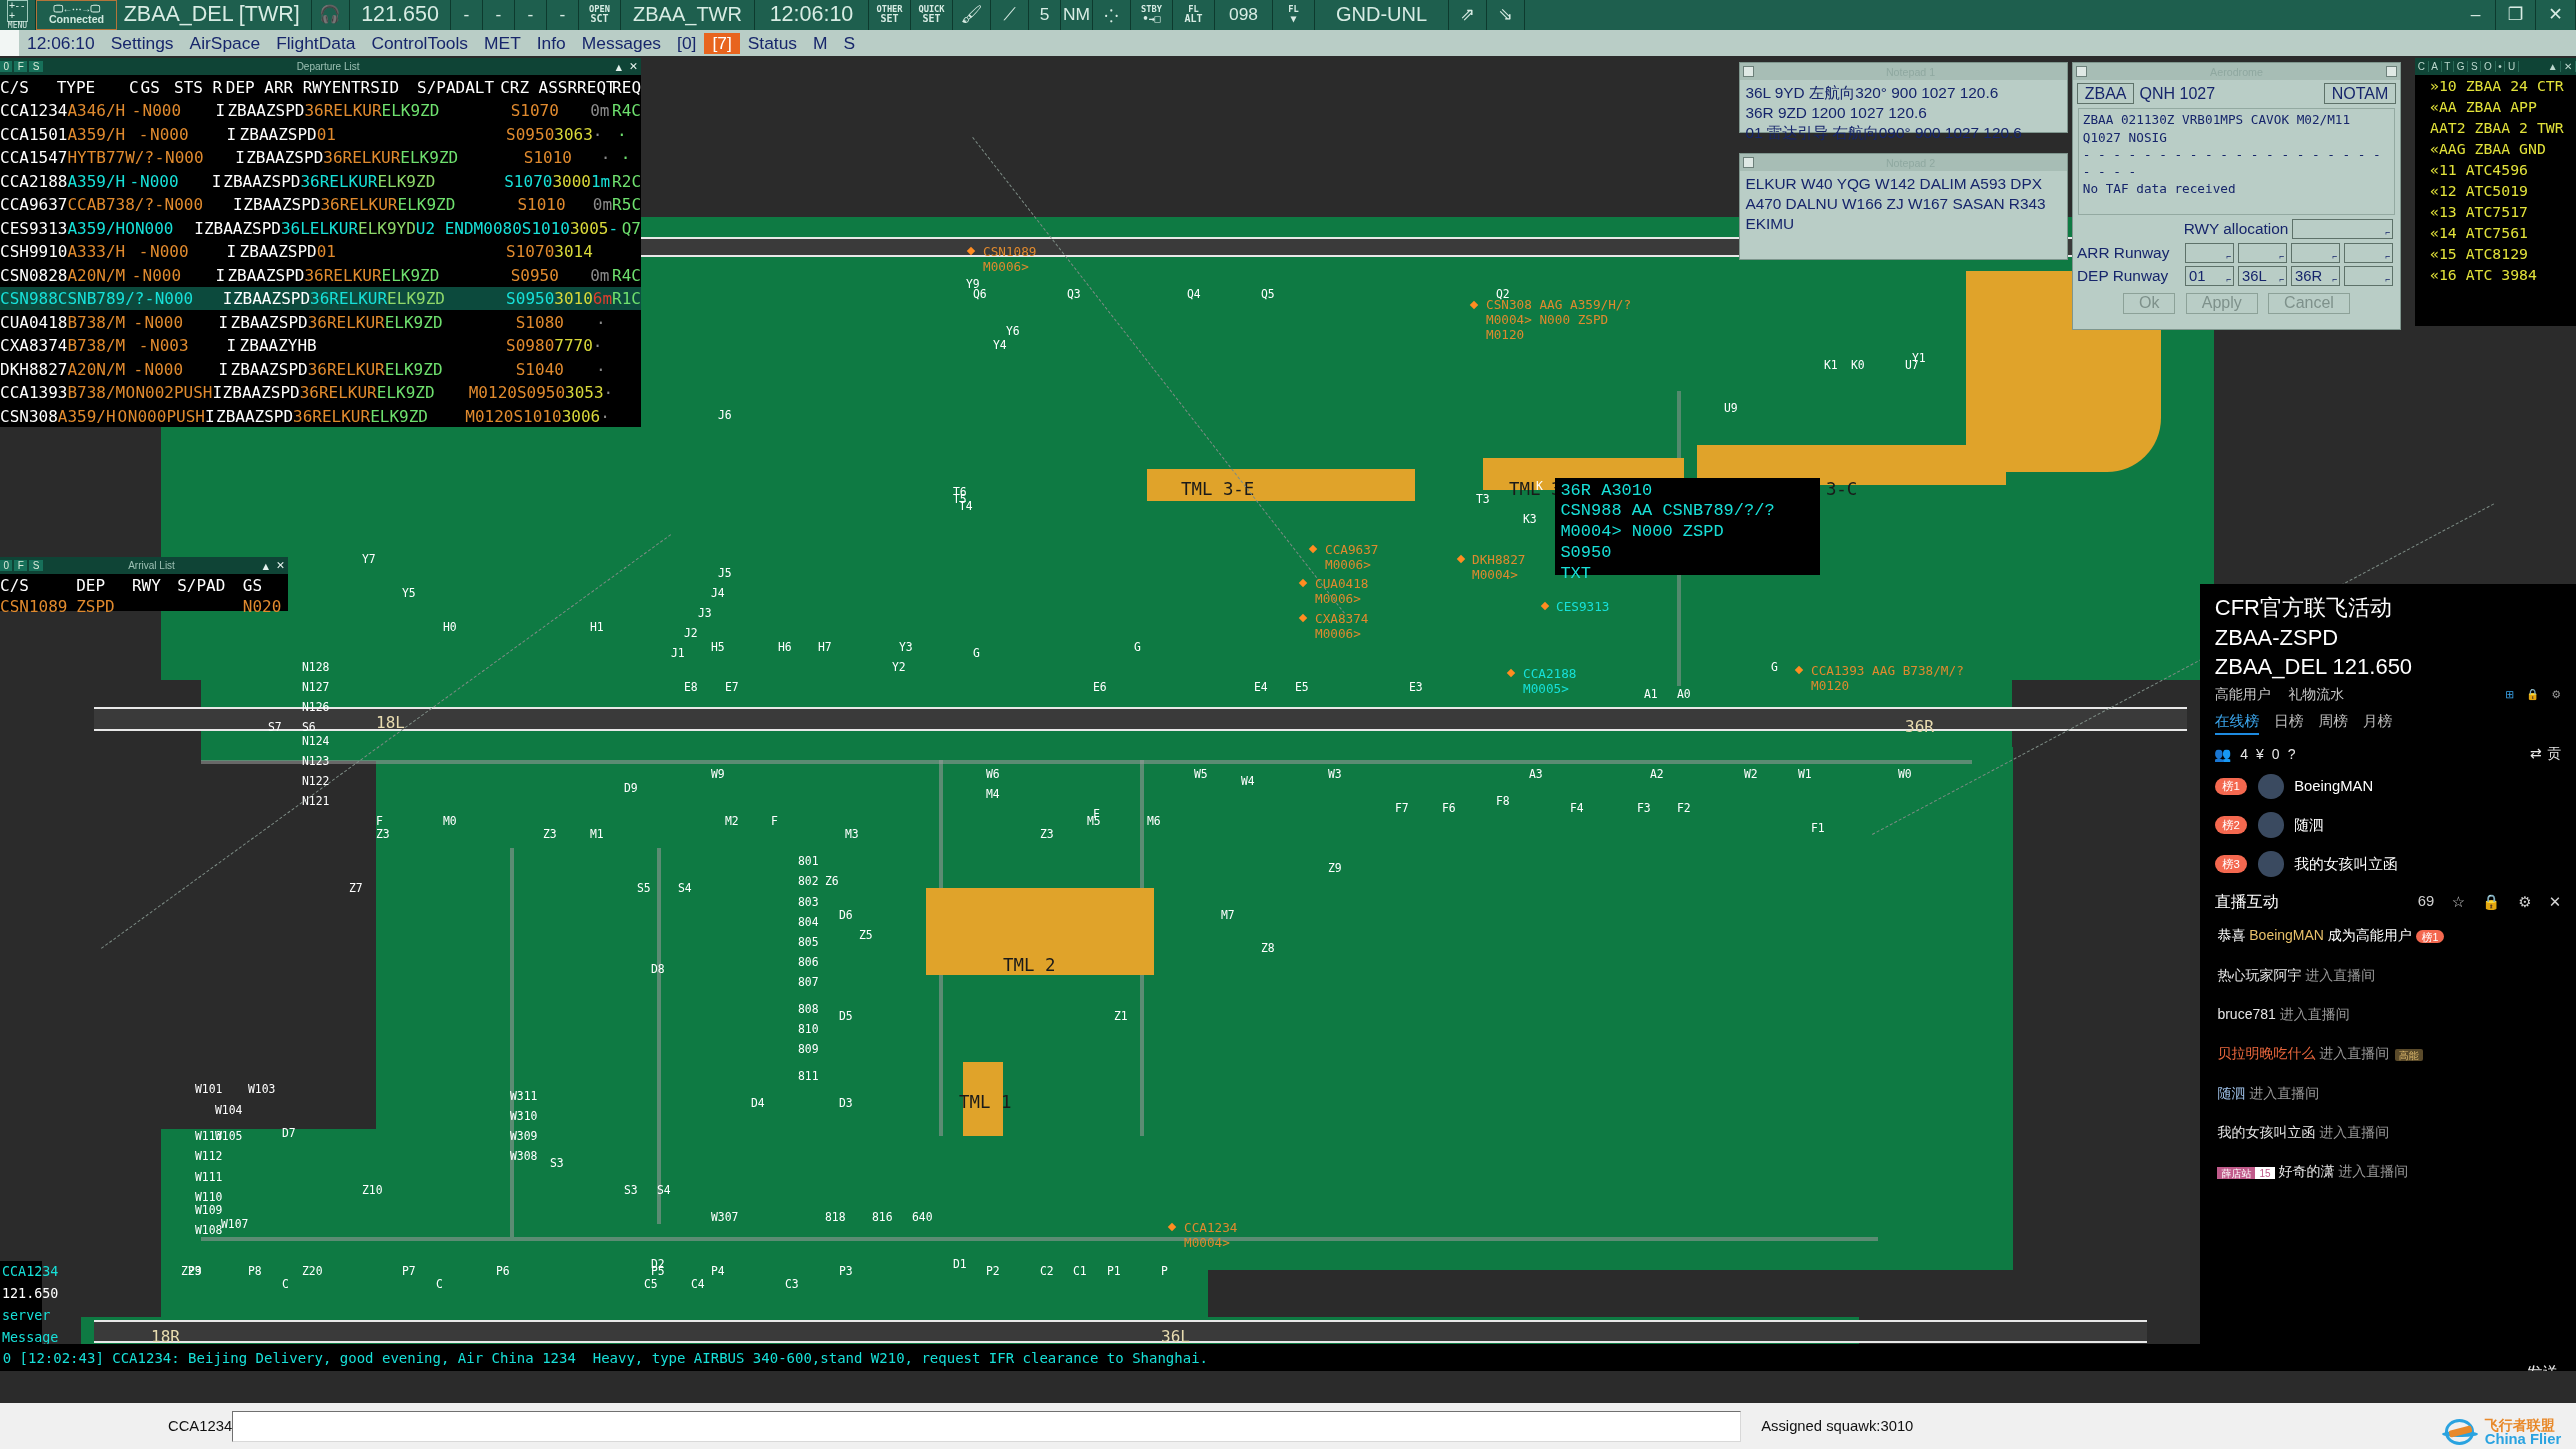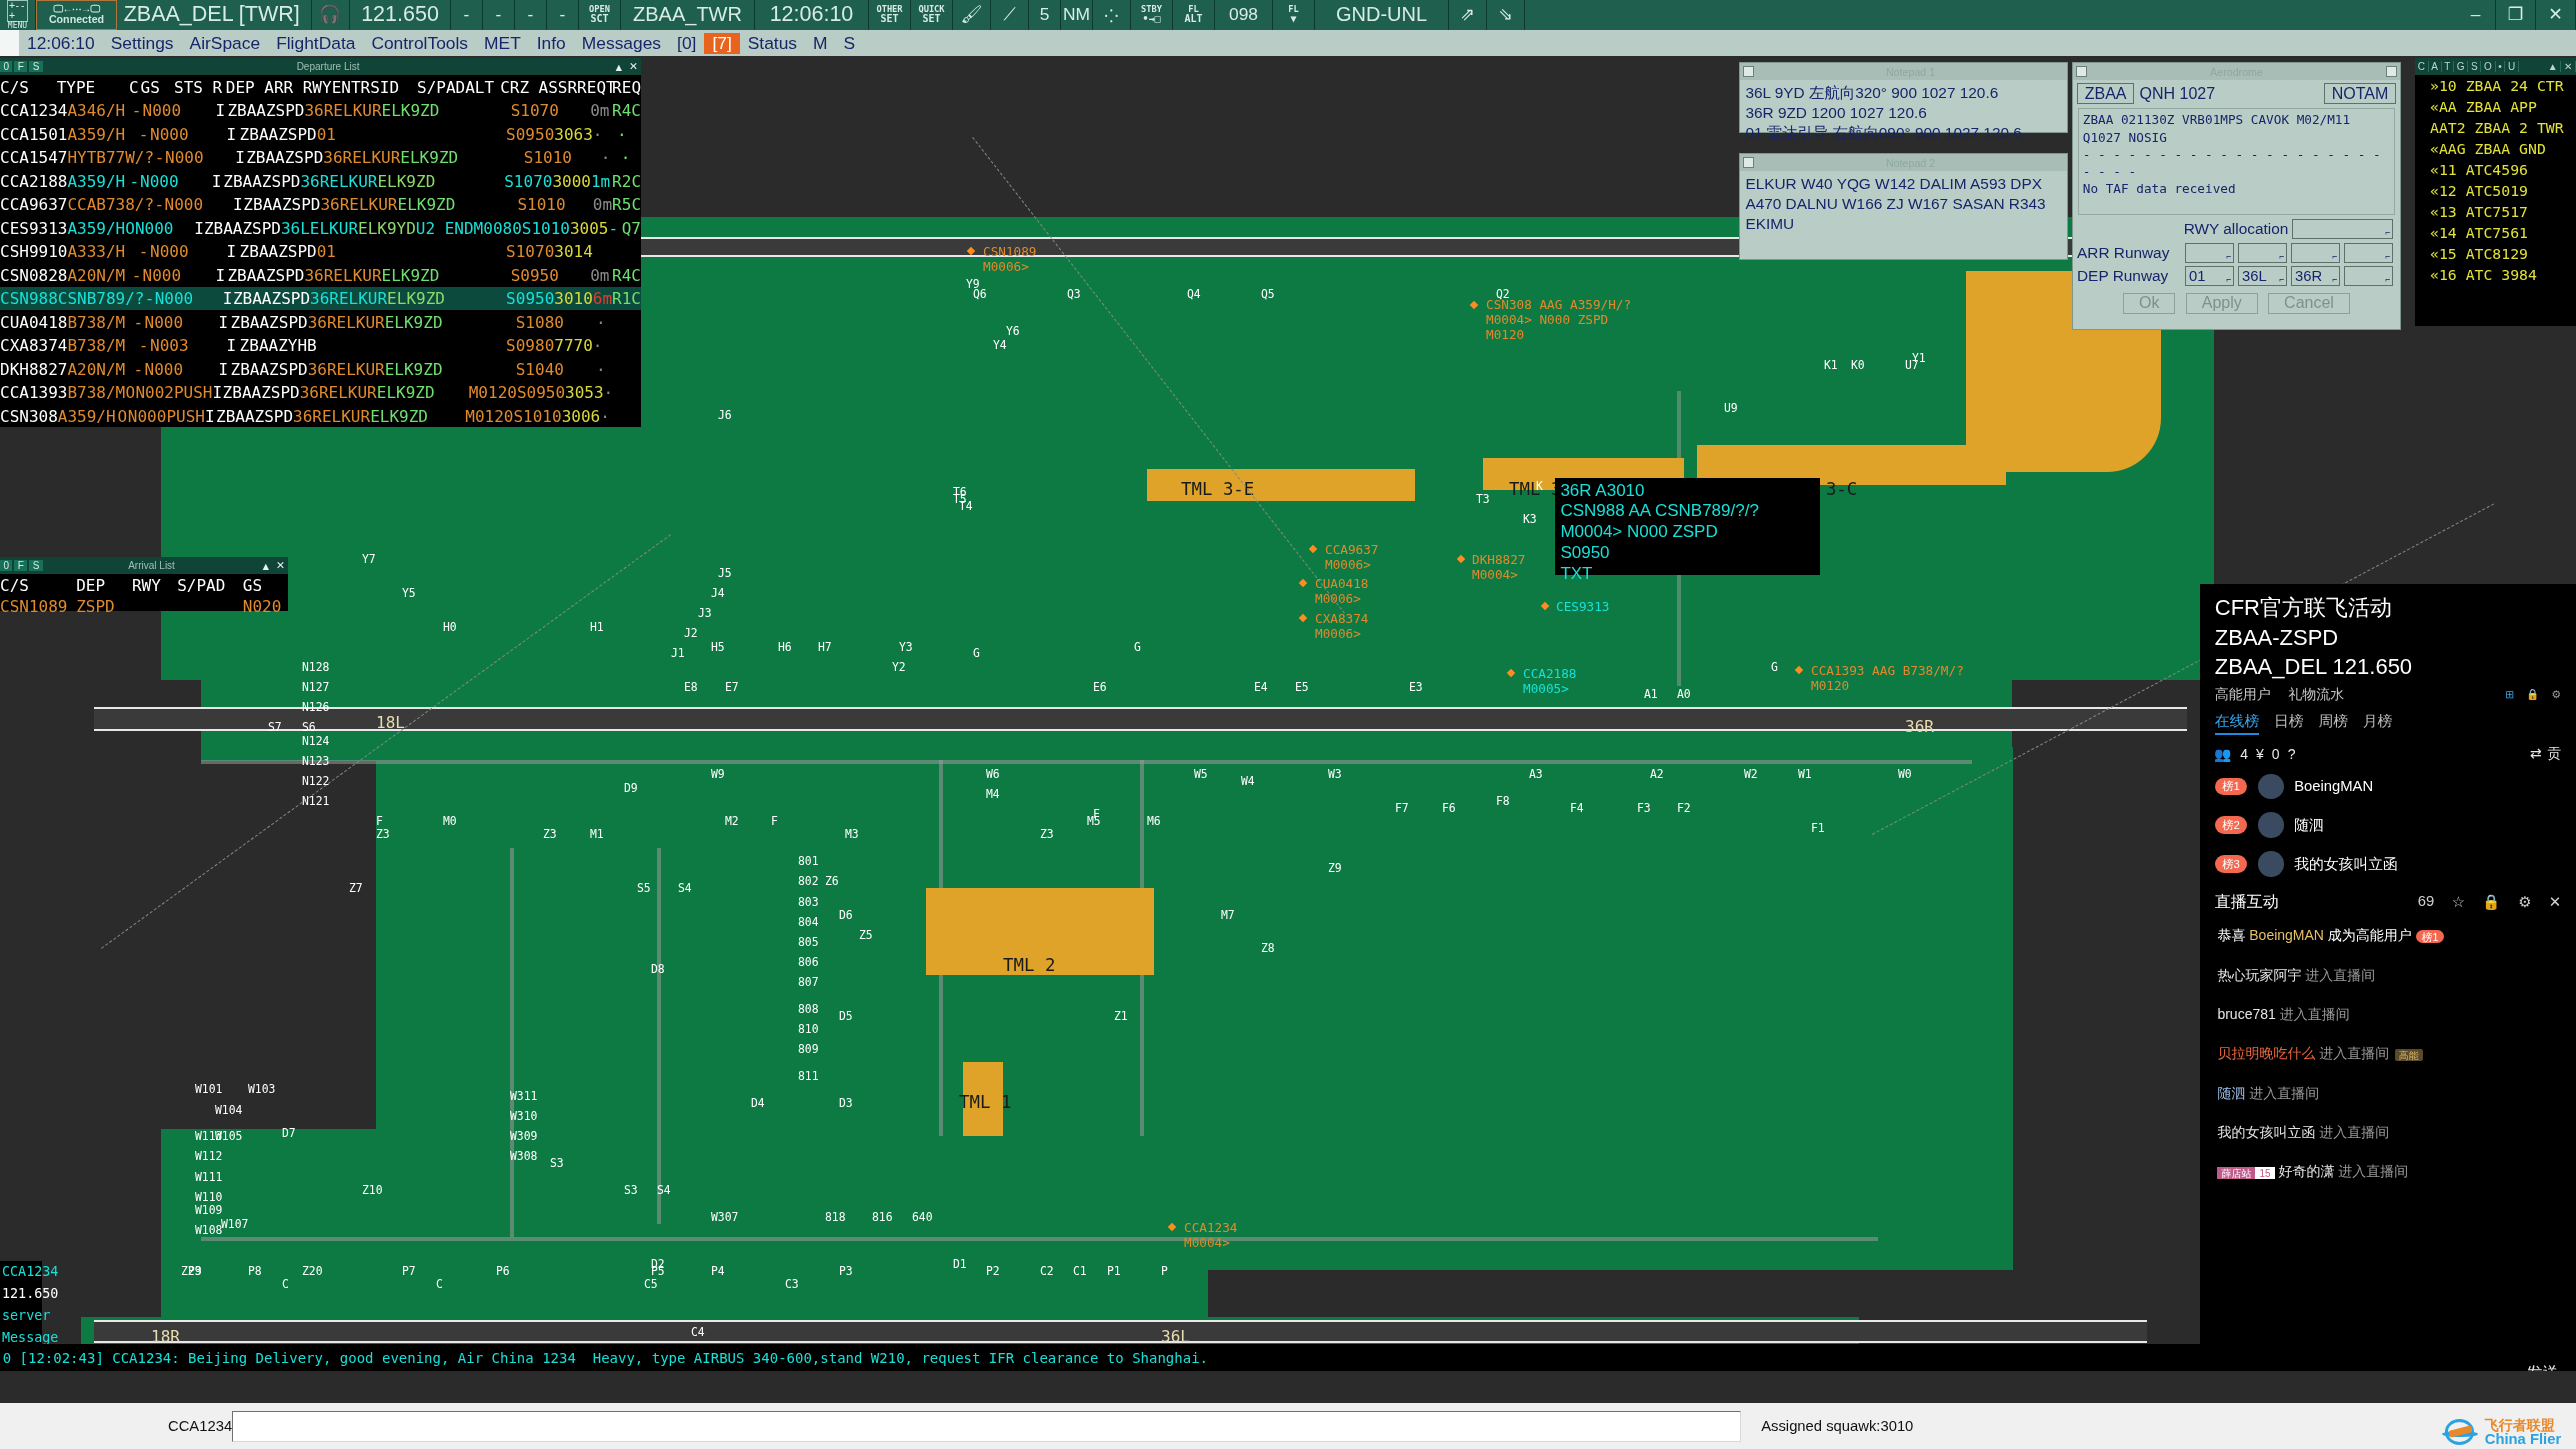--- a/index.html
+++ b/index.html
@@ -434,21 +434,21 @@
         <div class="maplabel" style="left: 402px; top: 1208px;">P7</div>
         <div class="maplabel" style="left: 496px; top: 1208px;">P6</div>
         <div class="maplabel" style="left: 651px; top: 1208px;">P5</div>
         <div class="maplabel" style="left: 711px; top: 1208px;">P4</div>
         <div class="maplabel" style="left: 839px; top: 1208px;">P3</div>
         <div class="maplabel" style="left: 986px; top: 1208px;">P2</div>
         <div class="maplabel" style="left: 1107px; top: 1208px;">P1</div>
         <div class="maplabel" style="left: 1161px; top: 1208px;">P</div>
         <div class="maplabel" style="left: 282px; top: 1221px;">C</div>
         <div class="maplabel" style="left: 436px; top: 1221px;">C</div>
-        <div class="maplabel" style="left: 691px; top: 1221px; margin-top: 48px;">C4</div>
+        <div class="maplabel" style="left: 691px; top: 1221px;">C4</div>
         <div class="maplabel" style="left: 644px; top: 1221px;">C5</div>
         <div class="maplabel" style="left: 785px; top: 1221px;">C3</div>
         <div class="maplabel" style="left: 1040px; top: 1208px;">C2</div>
         <div class="maplabel" style="left: 1073px; top: 1208px;">C1</div>
         <div class="maplabel" style="left: 195px; top: 1073px;">W113</div>
         <div class="maplabel" style="left: 195px; top: 1093px;">W112</div>
         <div class="maplabel" style="left: 195px; top: 1114px;">W111</div>
         <div class="maplabel" style="left: 195px; top: 1134px;">W110</div>
         <div class="maplabel" style="left: 195px; top: 1147px;">W109</div>
         <div class="maplabel" style="left: 195px; top: 1167px;">W108</div>
@@ -554,21 +554,21 @@
       <span class="btn">▲</span>
       <span class="btn">✕</span>
     </div>
     <div class="rows" id="arr-rows">
         <div class="arr-row w"><span class="a-cs">C/S</span><span class="a-dep">DEP</span><span class="a-rwy">RWY</span><span class="a-spd">S/PAD</span><span class="a-gs">GS</span></div>
         <div class="arr-row or"><span class="a-cs">CSN1089</span><span class="a-dep">ZSPD</span><span class="a-rwy"></span><span class="a-spd"></span><span class="a-gs">N020</span></div>
       </div>
   </div>
 
   <div style="position:absolute;left:1555px;top:478px;width:265px;height:97px;background:#000;padding:2.7px 5.4px;">
-    <div id="tooltip-lines" style="color:#17e0d8;font-size:17px;line-height:1.22;font-family:Liberation Sans, sans-serif;white-space:pre">36R A3010
+    <div id="tooltip-lines" style="color:#17e0d8;font-size:17px;line-height:1.22;font-family:Liberation Mono, monospace;white-space:pre">36R A3010
 CSN988 AA CSNB789/?/?
 M0004&gt; N000 ZSPD
 S0950
 TXT</div>
   </div>
 
   <div class="np" style="left:1739px;top:62px;width:329px;height:71px;">
     <div class="np-hdr">
       <span class="sq"></span>
       <span class="ttl">Notepad 1</span>

